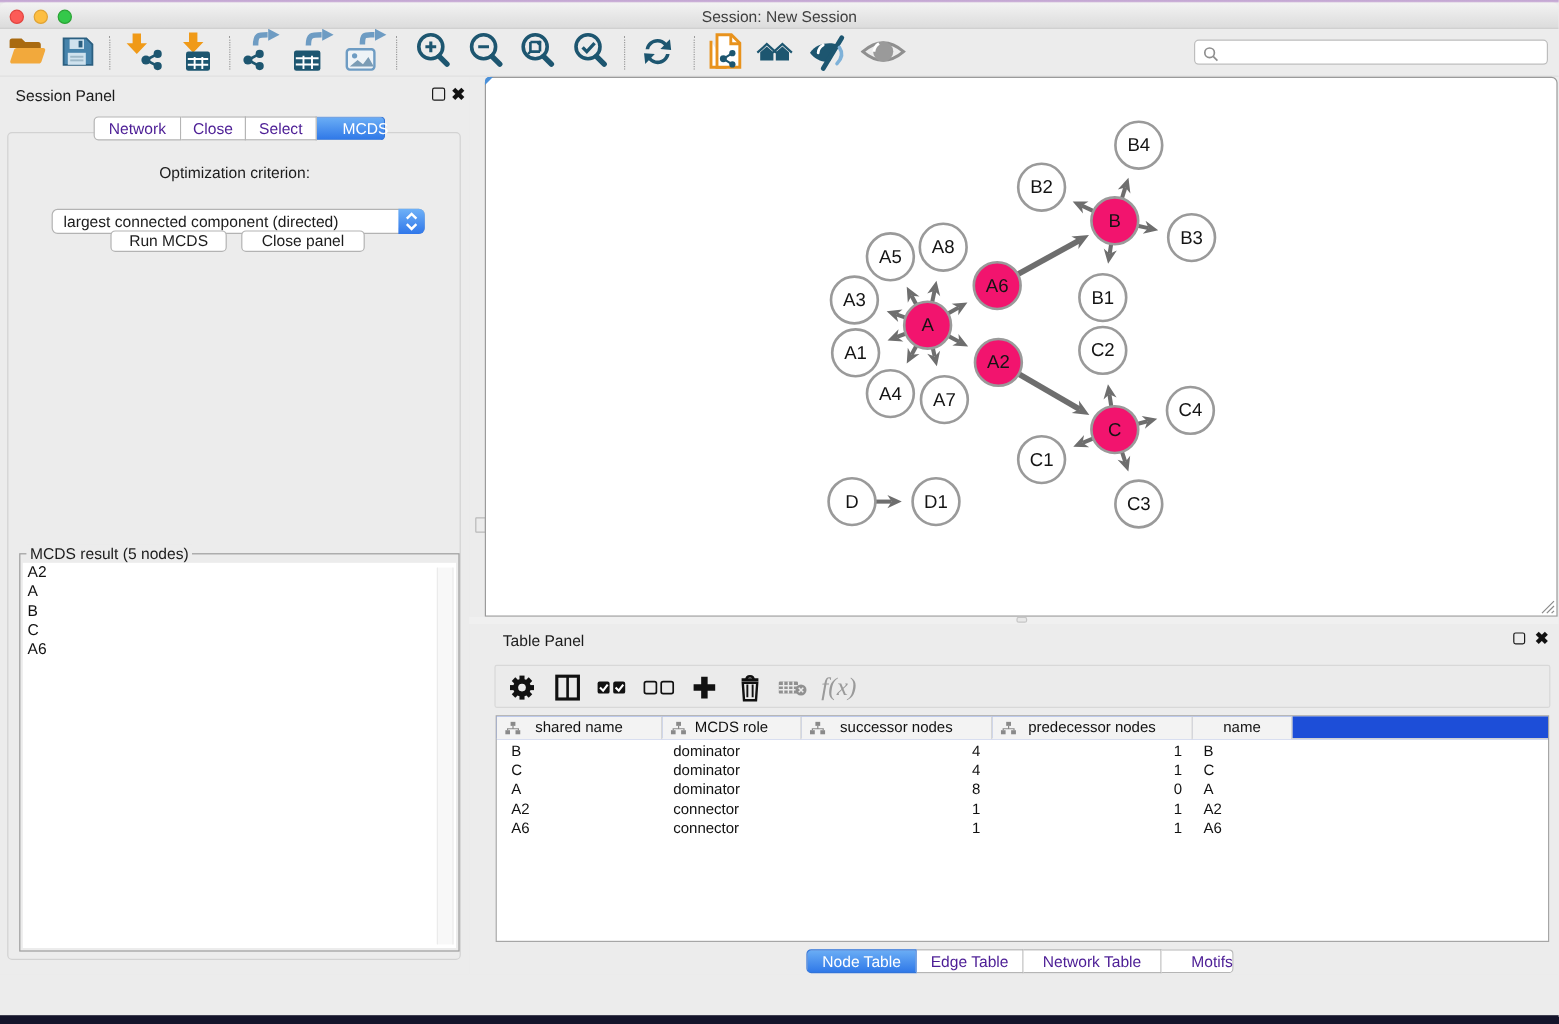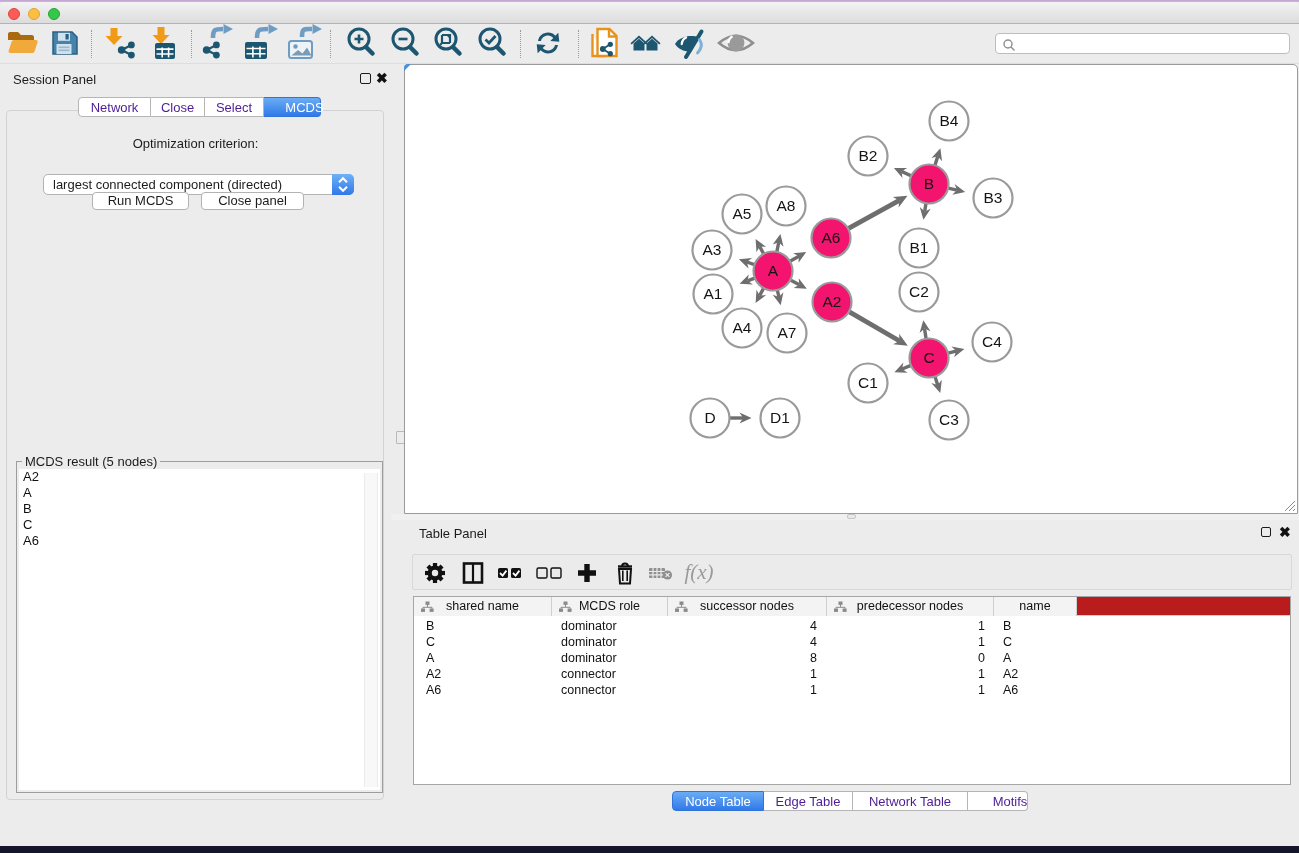--- a/index.html
+++ b/index.html
@@ -82,21 +82,21 @@
 #hsplit { left:391px; top:514px; width:908px; height:6px; background:#f0f0f0; }
 
 
 #tpanel { left:391px; top:520px; width:908px; height:292px; background:#ececec; }
 #tpanel .hdr { position:absolute; left:28px; top:6px; font-size:13px; color:#1c1c1c; }
 #ttoolbar { position:absolute; left:21px; top:34px; width:880px; height:36px;
   background:#ebebeb; border:1px solid #d8d8d8; border-radius:2px; }
 #ttable { position:absolute; left:22px; top:76px; width:878px; height:189px;
   background:#fff; border:1px solid #a6a6a6; font-size:12.5px; }
 #ttable .th { position:absolute; left:0; top:0; right:0; height:19px;
-  background:#b91c1c; border-bottom:1px solid #d0d0d0; }
+  background:#1d4ed8; border-bottom:1px solid #d0d0d0; }
 #ttable .th .c { position:absolute; top:0; height:19px; line-height:19px;
   text-align:center; color:#111; border-right:1px solid #cfcfcf; background:#f3f3f3; font-size:12.5px; }
 .trow { position:absolute; left:0; right:0; height:16px; line-height:16px; color:#111; }
 .trow span { position:absolute; }
 
 
 #statusbar { left:0; top:856px; width:1299px; height:34px; background:#7f1d1d;
   border-top:1px solid #cdcdcd; }
 #memBtn { position:absolute; right:11px; top:10px; width:75px; height:24px;
   background:#f4f4f4; border:1px solid #ababab; font-size:11px; color:#111;
@@ -106,20 +106,21 @@
 #deskBot { left:0; top:846px; width:1299px; height:7px; background:#14142a; }
 </style>
 </head>
 <body>
 
 <div class="abs" id="deskTop"></div>
 <div class="abs" id="titlebar">
   <div class="tl" id="tl-r"></div>
     <div class="tl" id="tl-y"></div>
     <div class="tl" id="tl-g"></div>
+  <div class="title">Session: New Session</div>
 </div>
 
 <div class="abs" id="toolbar">
   <div class="tbsep" style="left:91px;"></div>
     <div class="tbsep" style="left:191px;"></div>
     <div class="tbsep" style="left:330px;"></div>
     <div class="tbsep" style="left:520px;"></div>
     <div class="tbsep" style="left:578px;"></div>
     <svg class="tbi" style="left:3px; top:0px;" width="38" height="38" viewBox="0 0 38 38">
       <path d="M5 10 c0-1 .8-2 2-2 h8 l3 3 h11 c1 0 2 1 2 2 v3 h-26 z" fill="#a96a10"></path>

